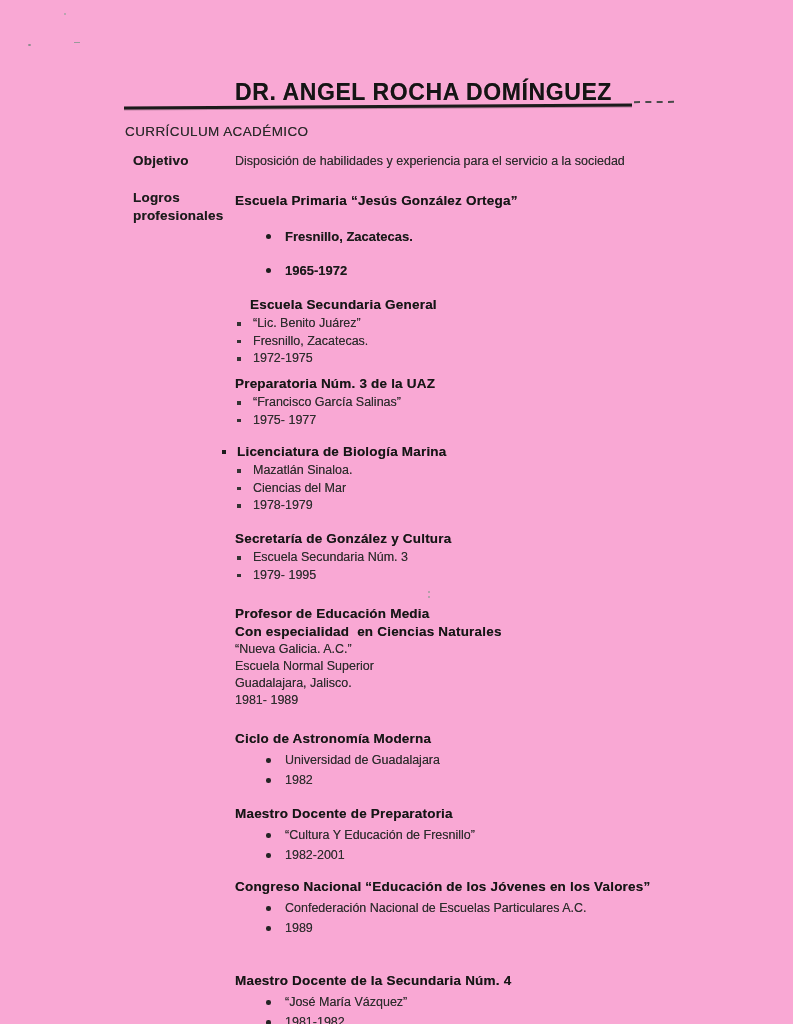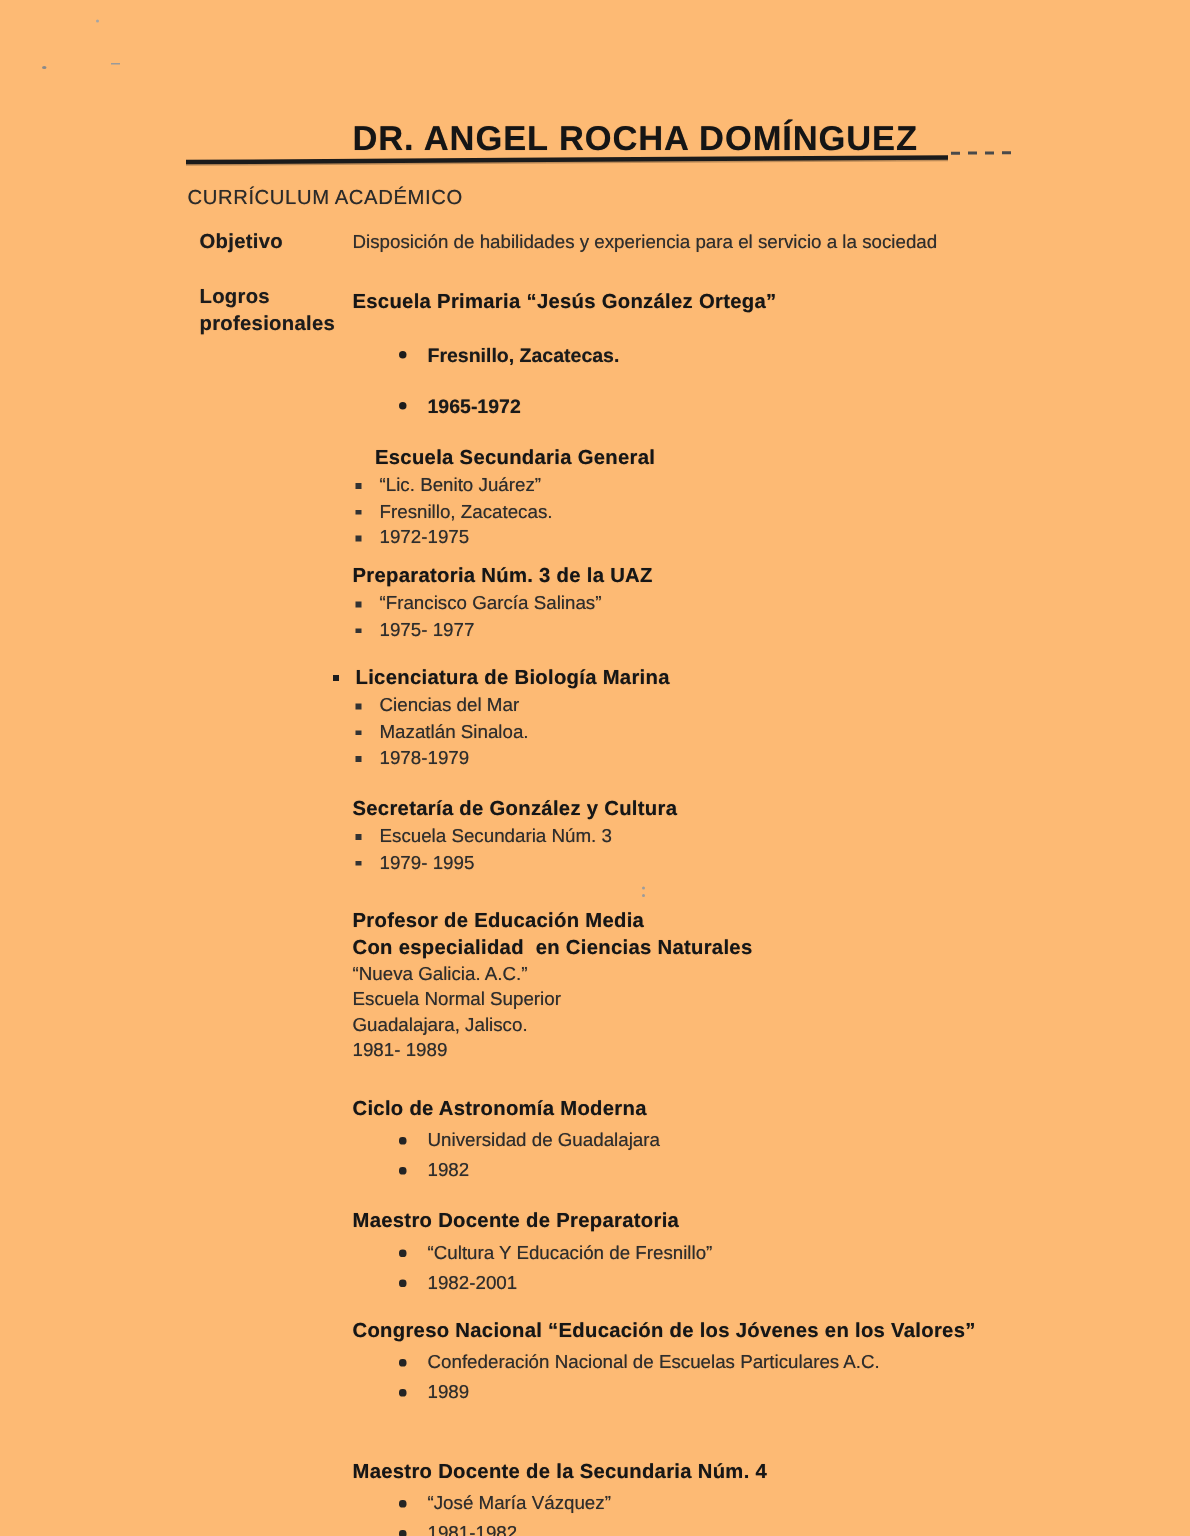--- a/index.html
+++ b/index.html
@@ -1,21 +1,21 @@
 <!DOCTYPE html>
 <html><head>
 <meta charset="utf-8">
 <style>
   html,body{margin:0;padding:0;}
   body{background:#e8e8e8;}
   .page{
     position:relative;
     width:793px;height:1024px;
     margin:0 auto;
-    background:#fdba74;
+    background:#f9a8d4;
     overflow:hidden;
     font-family:"Liberation Sans","DejaVu Sans",sans-serif;
     color:#242424;
     text-shadow:0 0 0.45px rgba(20,20,20,.55);
   }
   
   .doc-title{
     position:absolute;top:79px;left:0;width:793px;
     text-align:center;
     transform:translateX(27px);
@@ -160,22 +160,22 @@
       <div class="section style-square">
         <div class="sec-heading">Preparatoria Núm. 3 de la UAZ</div>
         <ul class="sec-items">
           <li>“Francisco García Salinas”</li>
           <li>1975- 1977</li>
         </ul>
       </div>
       <div class="section style-square h-bullet">
         <div class="sec-heading">Licenciatura de Biología Marina</div>
         <ul class="sec-items">
+          <li>Mazatlán Sinaloa.</li>
           <li>Ciencias del Mar</li>
-          <li>Mazatlán Sinaloa.</li>
           <li>1978-1979</li>
         </ul>
       </div>
       <div class="section style-square">
         <div class="sec-heading">Secretaría de González y Cultura</div>
         <ul class="sec-items">
           <li>Escuela Secundaria Núm. 3</li>
           <li>1979- 1995</li>
         </ul>
       </div>

